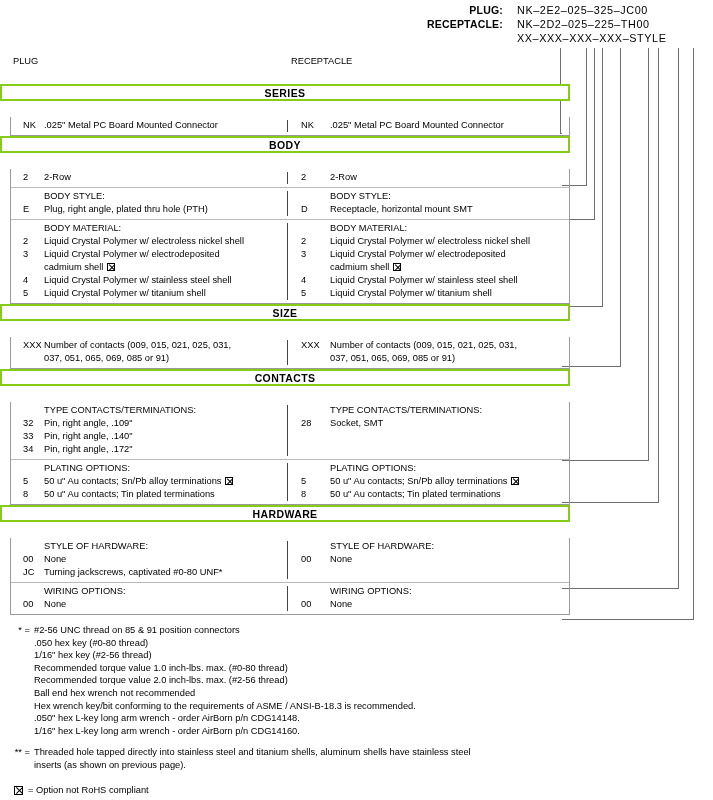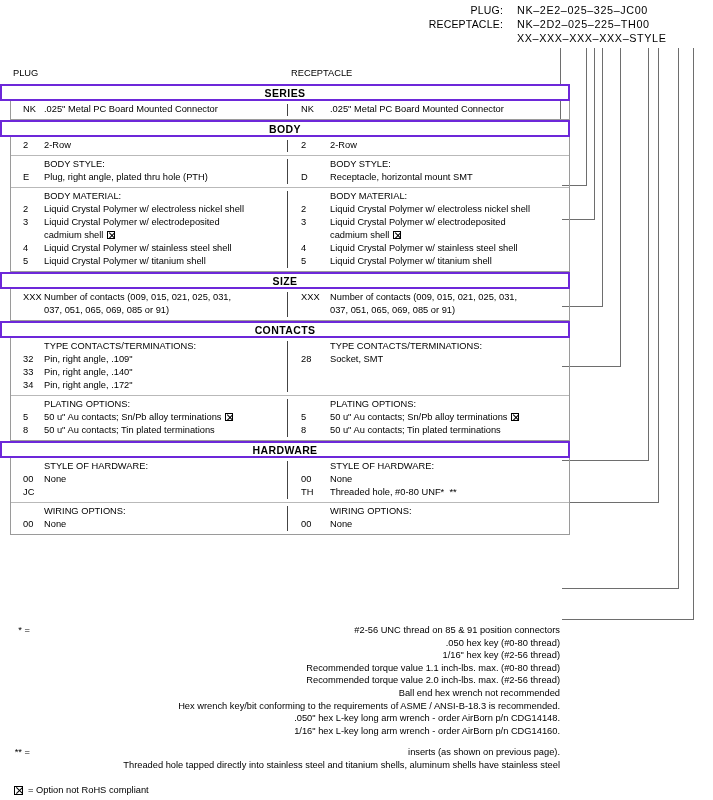--- a/index.html
+++ b/index.html
@@ -24,21 +24,21 @@
   }
   .pn-row {
     display: flex;
     align-items: baseline;
     height: 14px;
     white-space: pre;
   }
   .pn-label {
     width: 113px;
     text-align: right;
-    font-weight: normal;
+    font-weight: bold;
     font-size: 10.5px;
     letter-spacing: 0.2px;
   }
   .pn-value {
     padding-left: 14px;
     font-size: 10.8px;
     letter-spacing: 0.6px;
   }
   .pn-mask {
     padding-left: 14px;
@@ -51,21 +51,21 @@
   #brackets {
     position: absolute;
     top: 0; left: 0;
     width: 713px; height: 800px;
     pointer-events: none;
   }
 
   
   #col-heads {
     position: absolute;
-    top: 68px; left: 0;
+    top: 56px; left: 0;
     width: 600px;
     height: 14px;
   }
   #col-heads .ch {
     position: absolute;
     font-size: 9.3px;
     top: 0;
   }
   #col-heads .ch.plug { left: 13px; }
   #col-heads .ch.recep { left: 291px; }
@@ -80,22 +80,22 @@
   .section { position: relative; margin-bottom: 0px; }
 
   .sec-panel {
     position: relative;
     border: 1px solid #9a9a9a;
     border-top: none;
     margin-left: 10px;
   }
 
   .sec-title {
-    border: 2px solid #6d28d9;
-    margin: 0 0 0 0;
+    border: 2px solid #84cc16;
+    margin: 0 0 16px 0;
     height: 17px;
     line-height: 14px;
     text-align: center;
     font-weight: bold;
     font-size: 10.5px;
     letter-spacing: 0.4px;
     background: #fff;
     position: relative;
     z-index: 3;
   }
@@ -192,21 +192,21 @@
     font-size: 9.3px;
     line-height: 12.6px;
   }
   .fn-block { display: flex; margin-bottom: 0px; }
   .fn-mark {
     width: 34px; flex: 0 0 34px;
     text-align: right;
     padding-right: 4px;
     white-space: nowrap;
   }
-  .fn-body { flex: 1 1 auto; text-align: right; }
+  .fn-body { flex: 1 1 auto; }
   .fn-line { white-space: pre-wrap; }
   .fn-gap { height: 9px; }
 
   #legend {
     position: absolute;
     left: 14px; top: 784px;
     font-size: 9.3px;
     display: flex;
     align-items: center;
     line-height: 12px;
@@ -466,31 +466,28 @@
           <div class="divider"></div>
           <div class="cols">
             <div class="col left">
               <div class="heading">STYLE OF HARDWARE:</div>
               <div class="opt">
                 <span class="code">00</span>
                 <span class="desc"><span>None</span></span>
               </div>
               <div class="opt">
                 <span class="code">JC</span>
+                <span class="desc"><span>Turning jackscrews, captivated #0-80 UNF*</span></span>
               </div>
             </div>
             <div class="col right">
               <div class="heading">STYLE OF HARDWARE:</div>
               <div class="opt">
                 <span class="code">00</span>
                 <span class="desc"><span>None</span></span>
-              </div>
-              <div class="opt">
-                <span class="code">TH</span>
-                <span class="desc"><span>Threaded hole, #0-80 UNF*  **</span></span>
               </div>
             </div>
           </div>
         </div>
         <div class="grp">
           <div class="divider"></div>
           <div class="cols">
             <div class="col left">
               <div class="heading">WIRING OPTIONS:</div>
               <div class="opt">
@@ -511,34 +508,34 @@
     </div>
   </div>
 
 <div id="footnotes">
     <div class="fn-block">
       <div class="fn-mark">* =</div>
       <div class="fn-body">
         <div class="fn-line">#2-56 UNC thread on 85 &amp; 91 position connectors</div>
         <div class="fn-line">.050 hex key (#0-80 thread)</div>
         <div class="fn-line">1/16" hex key (#2-56 thread)</div>
-        <div class="fn-line">Recommended torque value 1.1 inch-lbs. max. (#0-80 thread)</div>
+        <div class="fn-line">Recommended torque value 1.0 inch-lbs. max. (#0-80 thread)</div>
         <div class="fn-line">Recommended torque value 2.0 inch-lbs. max. (#2-56 thread)</div>
         <div class="fn-line">Ball end hex wrench not recommended</div>
         <div class="fn-line">Hex wrench key/bit conforming to the requirements of ASME / ANSI-B-18.3 is recommended.</div>
         <div class="fn-line">.050" hex L-key long arm wrench - order AirBorn p/n CDG14148.</div>
         <div class="fn-line">1/16" hex L-key long arm wrench - order AirBorn p/n CDG14160.</div>
       </div>
     </div>
     <div class="fn-gap"></div>
     <div class="fn-block">
       <div class="fn-mark">** =</div>
       <div class="fn-body">
+        <div class="fn-line">Threaded hole tapped directly into stainless steel and titanium shells, aluminum shells have stainless steel</div>
         <div class="fn-line">inserts (as shown on previous page).</div>
-        <div class="fn-line">Threaded hole tapped directly into stainless steel and titanium shells, aluminum shells have stainless steel</div>
       </div>
     </div>
   </div>
 
 <div id="legend">
   <span class="rohs-inline"></span>
   <span>= Option not RoHS compliant</span>
 </div>
 
 </body></html>

